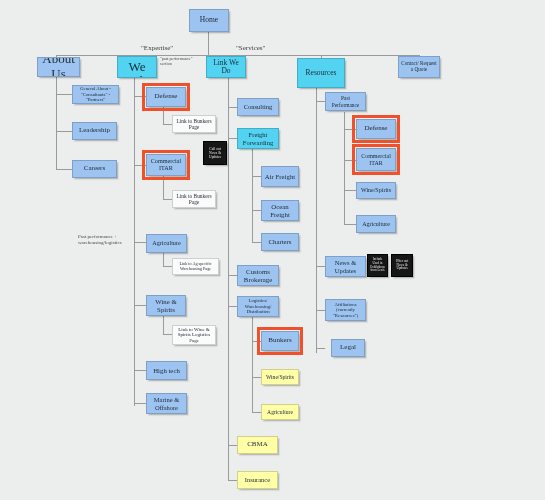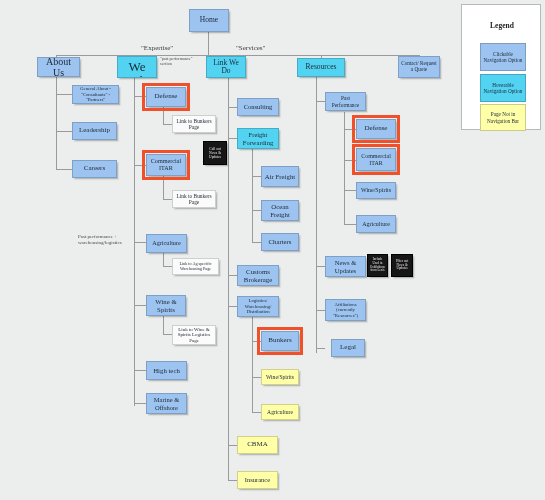--- a/index.html
+++ b/index.html
@@ -129,24 +129,24 @@
   <div class="ln lnh" style="left:344px;top:129px;width:12px;"></div>
   <div class="ln lnh" style="left:344px;top:160px;width:12px;"></div>
   <div class="ln lnh" style="left:344px;top:190px;width:12px;"></div>
   <div class="ln lnh" style="left:344px;top:224px;width:12px;"></div>
 
   <div class="ann" style="left:141px;top:44px;font-size:7px;color:#3c3c3c;">"Expertise"</div>
   <div class="ann" style="left:236px;top:44px;font-size:7px;color:#3c3c3c;">"Services"</div>
 
   <div class="node blue" style="left:189px;top:9px;width:40px;height:23px;font-size:7.5px;">Home</div>
 
-  <div class="node blue" style="left:37px;top:57px;width:43px;height:20px;font-size:10px;">About Us</div>
+  <div class="node blue" style="left:37px;top:57px;width:43px;height:20px;font-size:13px;">About Us</div>
   <div class="node cyan" style="left:117px;top:56px;width:40px;height:22px;font-size:13px;">Who We Help</div>
   <div class="node cyan" style="left:206px;top:56px;width:40px;height:22px;font-size:7.5px;">Link We Do</div>
-  <div class="node cyan" style="left:297px;top:58px;width:48px;height:19px;font-size:7.5px;">Resources</div>
+  <div class="node cyan" style="left:297px;top:58px;width:48px;height:30px;font-size:7.5px;">Resources</div>
   <div class="node blue" style="left:398px;top:56px;width:42px;height:22px;font-size:5.2px;">Contact/ Request a Quote</div>
 
   <div class="node blue" style="left:72px;top:85px;width:47px;height:19px;font-size:4.8px;">General About - "Consultants" - "Partners"</div>
   <div class="node blue" style="left:72px;top:122px;width:45px;height:18px;font-size:7px;">Leadership</div>
   <div class="node blue" style="left:72px;top:160px;width:45px;height:18px;font-size:7px;">Careers</div>
 
   <div class="node blue hl" style="left:146px;top:87px;width:40px;height:20px;font-size:7px;">Defense</div>
   <div class="node blue hl" style="left:146px;top:154px;width:40px;height:22px;font-size:6.2px;">Commercial ITAR</div>
   <div class="node blue" style="left:146px;top:234px;width:41px;height:19px;font-size:6.2px;">Agriculture</div>
   <div class="node blue" style="left:146px;top:295px;width:40px;height:21px;font-size:6.8px;">Wine &amp; Spirits</div>
@@ -183,20 +183,14 @@
   <div class="node blue" style="left:356px;top:182px;width:40px;height:17px;font-size:6px;">Wine/Spirits</div>
   <div class="node blue" style="left:356px;top:215px;width:40px;height:18px;font-size:6px;">Agriculture</div>
 
   <div class="node black" style="left:203px;top:141px;width:24px;height:24px;font-size:3.6px;">Call out News &amp; Updates</div>
   <div class="node black" style="left:367px;top:254px;width:21px;height:23px;font-size:3.2px;">Include Used in Exhibitions from Lexis</div>
   <div class="node black" style="left:391px;top:254px;width:22px;height:23px;font-size:3.4px;">Filter out News &amp; Updates</div>
 
   <div class="ann" style="left:160px;top:56px;width:40px;font-size:4.2px;">"past performance" section</div>
   <div class="ann" style="left:78px;top:234px;width:70px;font-size:5px;">Past performance + warehousing/logistics</div>
 
-  <div id="legend">
-    <div class="ltitle">Legend</div>
-    <div class="lgbox" style="top:38px;height:26px;background:#9dc3f0;">Clickable Navigation Option</div>
-    <div class="lgbox" style="top:69px;height:26px;background:#52d3f2;">Hoverable Navigation Option</div>
-    <div class="lgbox" style="top:99px;height:25px;background:#ffffa8;">Page Not in Navigation Bar</div>
-  </div>
 
 </div>
 
 </body></html>

